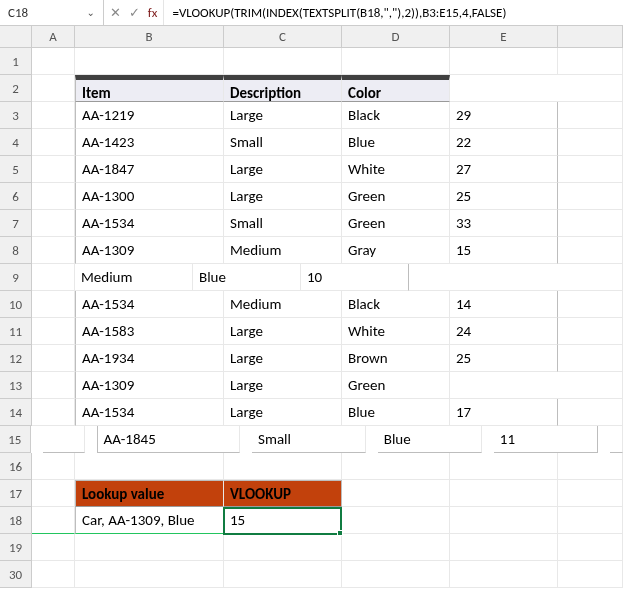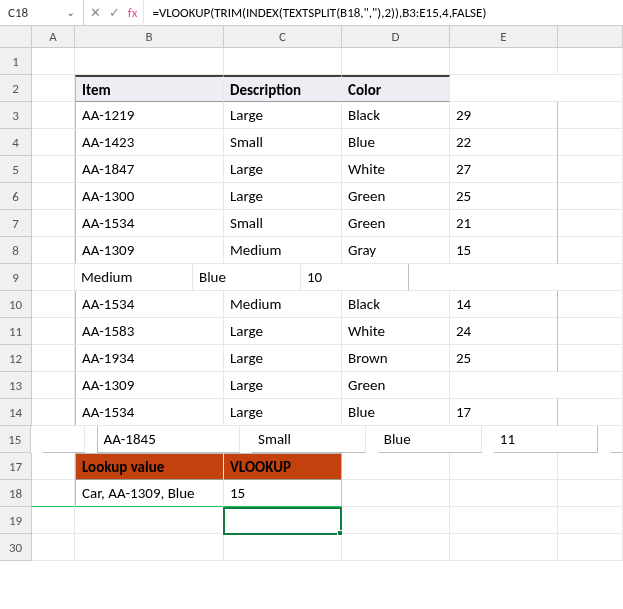--- a/index.html
+++ b/index.html
@@ -13,21 +13,21 @@
   .formula-bar {
     display: flex;
     align-items: center;
     height: 26px;
     border-bottom: 1px solid #ccc;
     background: #fff;
   }
   .name-box-wrap {
     display: flex;
     align-items: center;
-    width: 84px;
+    width: 104px;
     height: 100%;
     border-right: 1px solid #ccc;
     padding: 0 4px 0 8px;
   }
   .name-box {
     flex: 1;
     font-size: 13px;
     color: #333;
   }
   .name-box-chevron {
@@ -38,21 +38,21 @@
   .fx-controls {
     display: flex;
     align-items: center;
     height: 100%;
     padding: 0 6px;
     gap: 8px;
     border-right: 1px solid #e5e5e5;
     color: #888;
   }
   .fx-controls span { font-size: 13px; }
-  .fx-label { color: #ec4899; }
+  .fx-label { color: #7f1d1d; }
   .formula-input {
     flex: 1;
     padding: 0 8px;
     font-size: 13px;
     color: #000;
     overflow: hidden;
     white-space: nowrap;
   }
   .grid {
     position: relative;
@@ -104,21 +104,21 @@
     line-height: 27px;
     overflow: hidden;
     white-space: nowrap;
     font-size: 15px;
   }
   .hdr-cell {
     background: #ededf4;
     font-weight: bold;
     border-bottom: 1.5px solid #9a9a9a;
   }
-  .tbl-top { border-top: 2px solid #404040; }
+  .tbl-top { border-top: 5px solid #404040; }
   .tbl-bottom-row .cell { border-bottom: 1px solid #bdbdbd; margin-left: 12px; }
   .tbl-left { border-left: 1px solid #bdbdbd; }
   .tbl-right { border-right: 1px solid #bdbdbd; }
   .lookup-hdr {
     background: #c2410c;
     font-weight: bold;
     border-top: 1px solid #bdbdbd;
     border-bottom: 1.5px solid #9a9a9a;
   }
   .lookup-row .cell { border-bottom: 1px solid #22c55e; }
@@ -218,21 +218,21 @@
     <div class="cell col-D">Green</div>
     <div class="cell col-E tbl-right">25</div>
     <div class="cell col-F"></div>
   </div>
   <div class="row">
     <div class="row-header">7</div>
     <div class="cell col-A"></div>
     <div class="cell col-B tbl-left">AA-1534</div>
     <div class="cell col-C">Small</div>
     <div class="cell col-D">Green</div>
-    <div class="cell col-E tbl-right">21</div>
+    <div class="cell col-E tbl-right">33</div>
     <div class="cell col-F"></div>
   </div>
   <div class="row">
     <div class="row-header">8</div>
     <div class="cell col-A"></div>
     <div class="cell col-B tbl-left">AA-1309</div>
     <div class="cell col-C">Medium</div>
     <div class="cell col-D">Gray</div>
     <div class="cell col-E tbl-right">15</div>
     <div class="cell col-F"></div>
@@ -292,20 +292,29 @@
   <div class="row tbl-bottom-row">
     <div class="row-header">15</div>
     <div class="cell col-A"></div>
     <div class="cell col-B tbl-left">AA-1845</div>
     <div class="cell col-C">Small</div>
     <div class="cell col-D">Blue</div>
     <div class="cell col-E tbl-right">11</div>
     <div class="cell col-F"></div>
   </div>
 
+  <div class="row">
+    <div class="row-header">16</div>
+    <div class="cell col-A"></div>
+    <div class="cell col-B"></div>
+    <div class="cell col-C"></div>
+    <div class="cell col-D"></div>
+    <div class="cell col-E"></div>
+    <div class="cell col-F"></div>
+  </div>
 
   <div class="row">
     <div class="row-header">17</div>
     <div class="cell col-A"></div>
     <div class="cell col-B lookup-hdr tbl-left">Lookup value</div>
     <div class="cell col-C lookup-hdr tbl-right">VLOOKUP</div>
     <div class="cell col-D"></div>
     <div class="cell col-E"></div>
     <div class="cell col-F"></div>
   </div>

